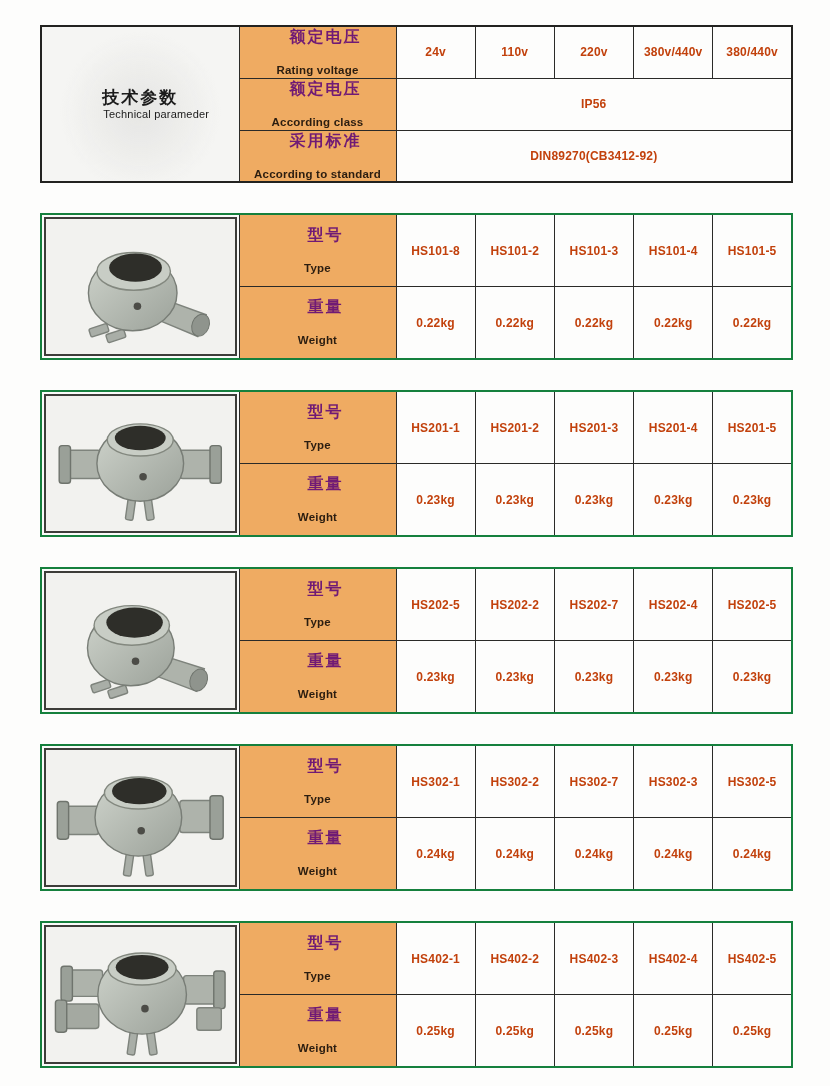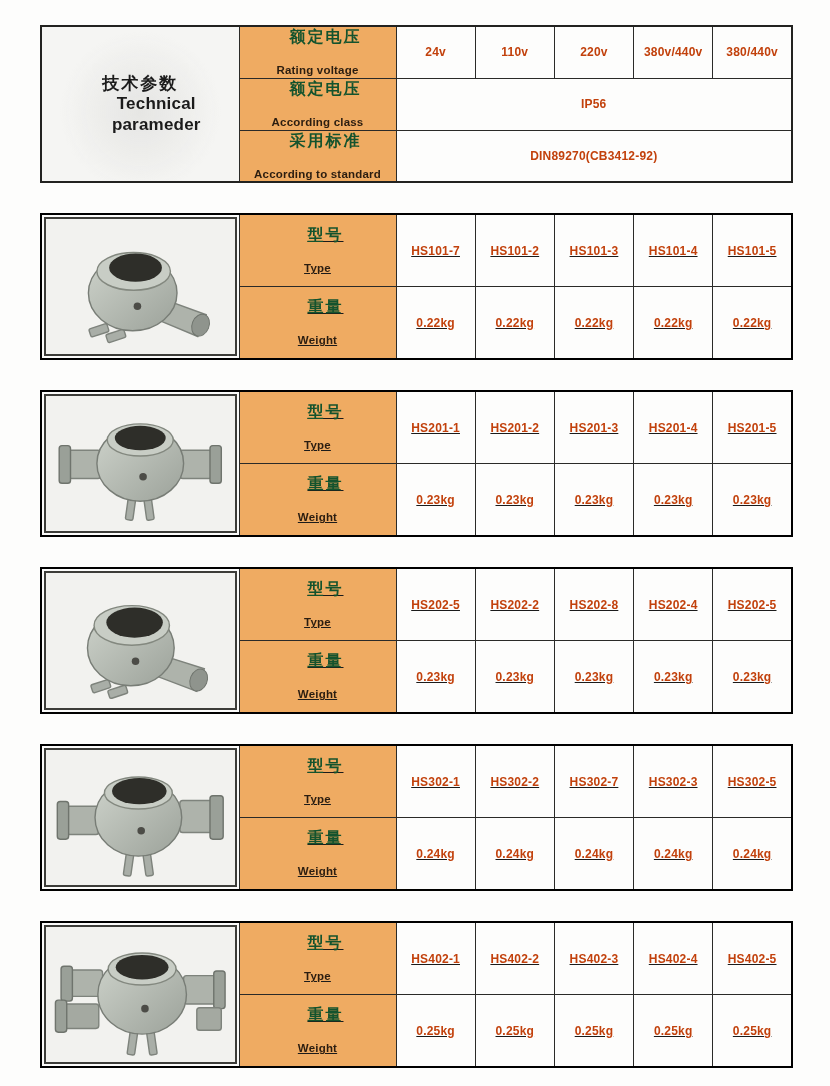--- a/index.html
+++ b/index.html
@@ -19,37 +19,37 @@
   }
   td{
     border:1.5px solid #2a2a28;
     text-align:center;
     vertical-align:middle;
     padding:0;
     overflow:hidden;
   }
   .spec-table{margin-top:25px;border:2px solid #222220;}
   .spec-table td{height:47px;}
-  .ptable{margin-top:30px;border:2px solid #000000;text-decoration:underline;}
+  .ptable{margin-top:30px;border:2px solid #15803d;}
   .ptable td{height:71px;}
 
   .col-img{width:198px;}
   .col-label{width:157px;}
 
   .title-cell{
     background:
       radial-gradient(circle at 50% 55%, rgba(190,190,188,0.28) 0%, rgba(210,210,208,0.18) 38%, rgba(244,244,242,0) 62%),
       #f5f5f3;
   }
   .cn{font-size:16px;font-weight:700;letter-spacing:2px;line-height:1.25;}
   .en{font-size:11.5px;font-weight:700;letter-spacing:0.2px;line-height:1.2;}
   .title-cell .cn{font-size:17px;}
-  .title-cell .en{font-size:17px;font-weight:700;padding-left:32px;}
+  .title-cell .en{font-size:11px;font-weight:400;padding-left:32px;}
   .label-cell{background:#efab62;}
-  .label-cell .cn{color:#14532d;margin-left:16px;}
+  .label-cell .cn{color:#701a75;margin-left:16px;}
   .label-cell .en{color:#2b1d10;margin-top:17px;}
   .val{font-size:12px;font-weight:600;color:#c2410c;letter-spacing:0.2px;}
 
   .photo-cell{padding:0;background:#fbfbfa;}
   .photo-frame{
     margin:2px;height:calc(100% - 8px);
     border:2px solid #3d3d39;
     background:#f2f2ef;
     display:flex;align-items:center;justify-content:center;
   }
@@ -134,21 +134,21 @@
             <ellipse cx="93" cy="54" rx="39" ry="20" fill="#c8cdc5" stroke="#83887f" stroke-width="1.5"></ellipse>
             <ellipse cx="95" cy="50" rx="28" ry="15" fill="#2e2e29"></ellipse>
             <circle cx="97" cy="91" r="4" fill="#4c4c47"></circle>
           </svg>
         </div>
       </td>
       <td class="label-cell">
         <div class="cn">型号</div>
         <div class="en">Type</div>
       </td>
-      <td class="val">HS101-7</td>
+      <td class="val">HS101-8</td>
       <td class="val">HS101-2</td>
       <td class="val">HS101-3</td>
       <td class="val">HS101-4</td>
       <td class="val">HS101-5</td>
     </tr>
     <tr>
       <td class="label-cell">
         <div class="cn">重量</div>
         <div class="en">Weight</div>
       </td>
@@ -254,21 +254,21 @@
             <circle cx="95" cy="92" r="4" fill="#4c4c47"></circle>
           </svg>
         </div>
       </td>
       <td class="label-cell">
         <div class="cn">型号</div>
         <div class="en">Type</div>
       </td>
       <td class="val">HS202-5</td>
       <td class="val">HS202-2</td>
-      <td class="val">HS202-8</td>
+      <td class="val">HS202-7</td>
       <td class="val">HS202-4</td>
       <td class="val">HS202-5</td>
     </tr>
     <tr>
       <td class="label-cell">
         <div class="cn">重量</div>
         <div class="en">Weight</div>
       </td>
       <td class="val">0.23kg</td>
       <td class="val">0.23kg</td>

